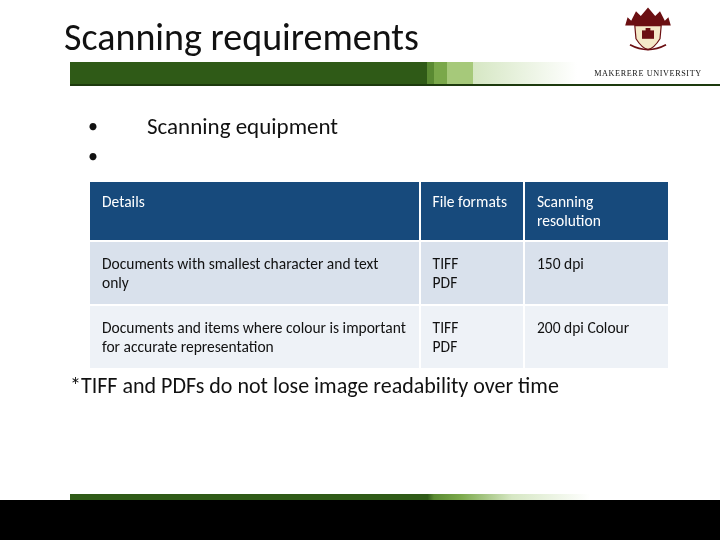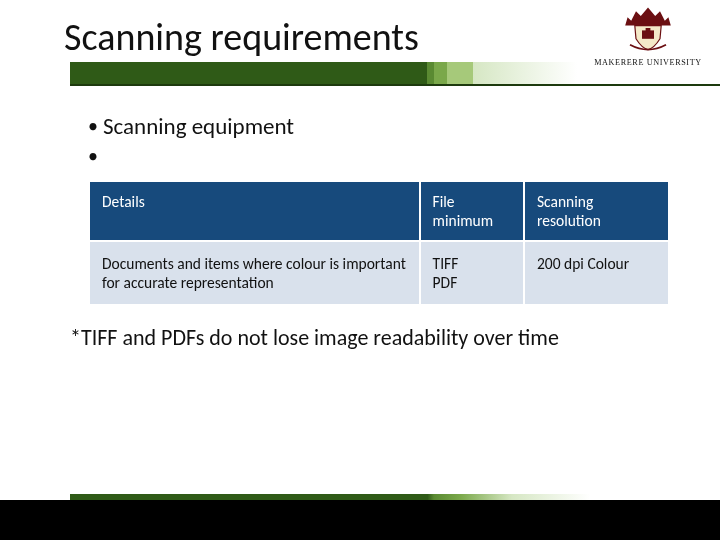--- a/index.html
+++ b/index.html
@@ -27,48 +27,48 @@
   }
 
   
   .logo-wrap {
     position: absolute; right: 12px; top: 4px; width: 120px; text-align: center;
     color:#000;
   }
   .logo-wrap svg { width: 62px; height: 48px; }
   .logo-caption {
     font-family: "Times New Roman", serif;
-    font-size: 8.2px; letter-spacing: 0.6px; margin-top: 2px;
+    font-size: 8.2px; letter-spacing: 0.6px; margin-top: 13px;
     color:#111;
   }
 
   
   .body { position: absolute; left: 88px; right: 50px; top: 110px; }
   .bullets { font-size: 23px; color: #111; margin-bottom: 10px; }
   .bullets .row { display: flex; align-items: flex-start; margin: 2px 0; }
   .bullets .dot { width: 15px; flex: 0 0 15px; color: #111; font-size: 20px; line-height: 28px; }
-  .bullets .txt { line-height: 28px; }
+  .bullets .txt { line-height: 28px; margin-left: 44px; }
 
   
   .tbl { width: 100%; border-collapse: collapse; font-size: 15.5px; }
   .tbl th {
     background: #174a7c; color: #fff; text-align: left; font-weight: 400;
     padding: 10px 12px; border: 2px solid #fff; vertical-align: top;
   }
   .tbl td {
     padding: 12px 12px; border: 2px solid #fff; vertical-align: top; color: #111;
   }
   .tbl tbody tr:nth-child(odd) td { background: #d9e1ec; }
   .tbl tbody tr:nth-child(even) td { background: #eef2f7; }
   .col-details { width: 57%; }
   .col-format  { width: 18%; }
   .col-res     { width: 25%; margin-left: 26px; }
 
   .footnote {
-    margin-top: 18px; margin-left: -18px; font-size: 22px; color: #111;
+    margin-top: 2px; margin-left: -18px; font-size: 22px; color: #111;
   }
 
   
   .foot-bars { position: absolute; left: 0; right: 0; bottom: 0; }
   .foot-green {
     height: 6px;
     background: linear-gradient(to right,#2f5a17 0%,#2f5a17 55%,#5a8a32 56%,#7aa84a 60%,#d6e7c4 68%,#fff 80%);
     margin-left: 70px;
   }
   .foot-black { height: 40px; background: #000; }
@@ -101,25 +101,31 @@
       </div>
       <div class="row">
         <div class="dot">•</div>
       </div>
     </div>
 
     <table class="tbl">
       <thead>
         <tr>
           <th class="col-details">Details</th>
-          <th class="col-format">File minimum</th>
+          <th class="col-format">File formats</th>
           <th class="col-res">Scanning resolution</th>
         </tr>
       </thead>
       <tbody>
+        <tr>
+          <td>Documents with smallest character and text only</td>
+          <td style="white-space:pre-line">TIFF
+PDF</td>
+          <td>150 dpi</td>
+        </tr>
         <tr>
           <td>Documents and items where colour is important for accurate representation</td>
           <td style="white-space:pre-line">TIFF
 PDF</td>
           <td>200 dpi Colour</td>
         </tr>
       </tbody>
     </table>
 
     <div class="footnote">*TIFF and PDFs do not lose image readability over time</div>

